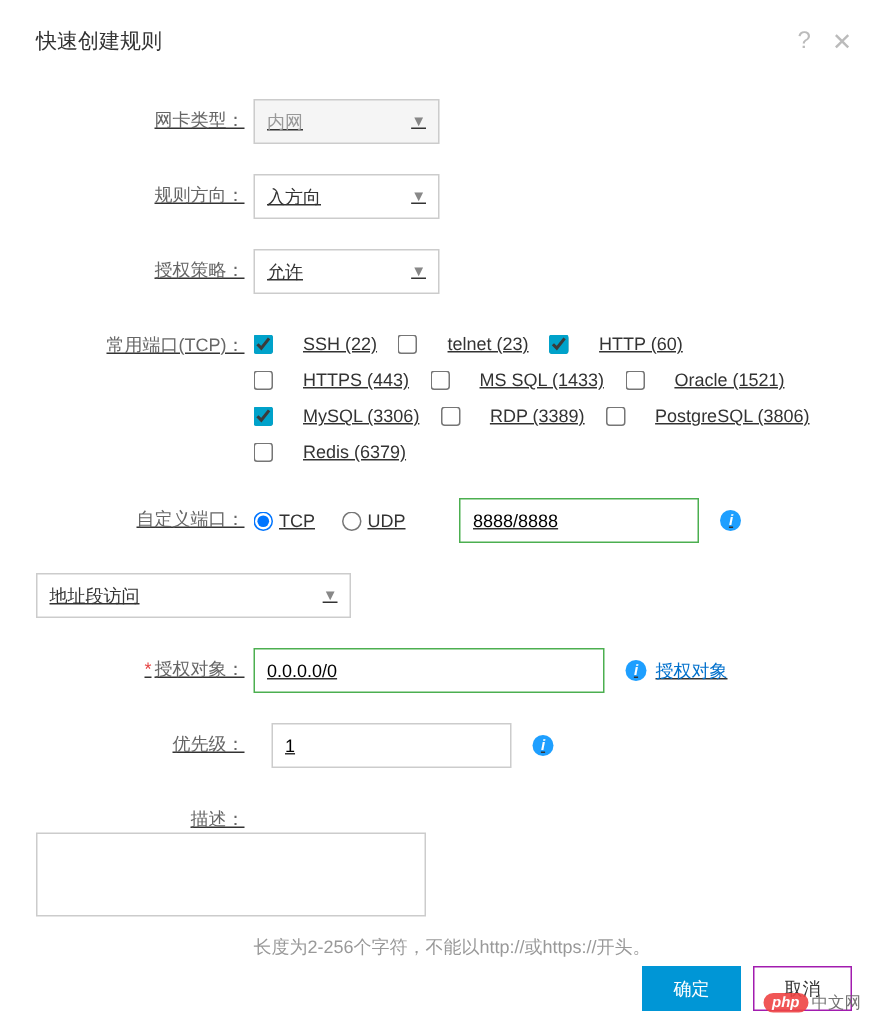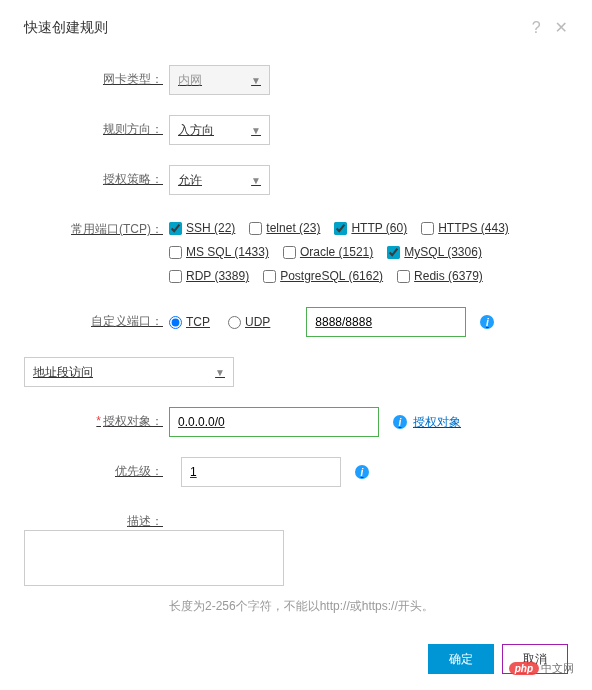--- a/index.html
+++ b/index.html
@@ -35,50 +35,50 @@
       color: #666;
       padding-right: 6px;
       padding-top: 6px;
       flex-shrink: 0;
     }
     .label .req { color: #e64545; margin-right: 2px; }
     .control { flex: 1; display: flex; align-items: center; flex-wrap: wrap; gap: 6px 0; }
     .select {
       border: 1px solid #ccc;
       height: 30px;
-      width: 101px;
+      width: 124px;
       display: flex;
       align-items: center;
       justify-content: space-between;
       padding: 0 8px;
       background: #fff;
       color: #333;
       cursor: pointer;
     }
     .select.disabled { background: #f5f5f5; color: #999; }
     .select .caret { color: #888; font-size: 10px; }
     .select.wide { width: 210px; }
     .checkbox-group { display: flex; flex-wrap: wrap; gap: 10px 14px; padding-top: 6px; }
-    .cb-item { display: flex; align-items: center; gap: 4px; color: #333; cursor: pointer; white-space: nowrap; }
+    .cb-item { display: flex; align-items: center; gap: 20px; color: #333; cursor: pointer; white-space: nowrap; }
     .cb-item input[type="checkbox"] {
       width: 13px; height: 13px; accent-color: #00a2ca; cursor: pointer;
     }
     .radio-group { display: flex; gap: 18px; align-items: center; }
     .radio-item { display: flex; align-items: center; gap: 4px; cursor: pointer; }
     .radio-item input { cursor: pointer; }
     .text-input {
       border: 1px solid #ccc;
       height: 30px;
       padding: 0 8px;
       font-size: 12px;
       outline: none;
     }
     .text-input.green { border-color: #4caf50; }
     .text-input.w160 { width: 160px; margin-left: 12px; }
-    .text-input.w210 { width: 210px; }
+    .text-input.w210 { width: 234px; }
     .info-icon {
       width: 14px; height: 14px; border-radius: 50%;
       background: #1e9fff; color: #fff;
       display: inline-flex; align-items: center; justify-content: center;
       font-size: 10px; font-style: italic; font-weight: bold;
       margin-left: 14px; cursor: pointer;
     }
     .link { color: #0070cc; text-decoration: none; cursor: pointer; margin-left: 6px; }
     .textarea {
       border: 1px solid #ccc;
@@ -183,21 +183,21 @@
           <label class="cb-item">
             <input type="checkbox" checked="" style="">
             <span>MySQL (3306)</span>
           </label>
           <label class="cb-item">
             <input type="checkbox" style="">
             <span>RDP (3389)</span>
           </label>
           <label class="cb-item">
             <input type="checkbox" style="">
-            <span>PostgreSQL (6162)</span>
+            <span>PostgreSQL (3806)</span>
           </label>
           <label class="cb-item">
             <input type="checkbox" style="">
             <span>Redis (6379)</span>
           </label>
         </div>
     </div>
   </div>
 
   <div class="form-row">

